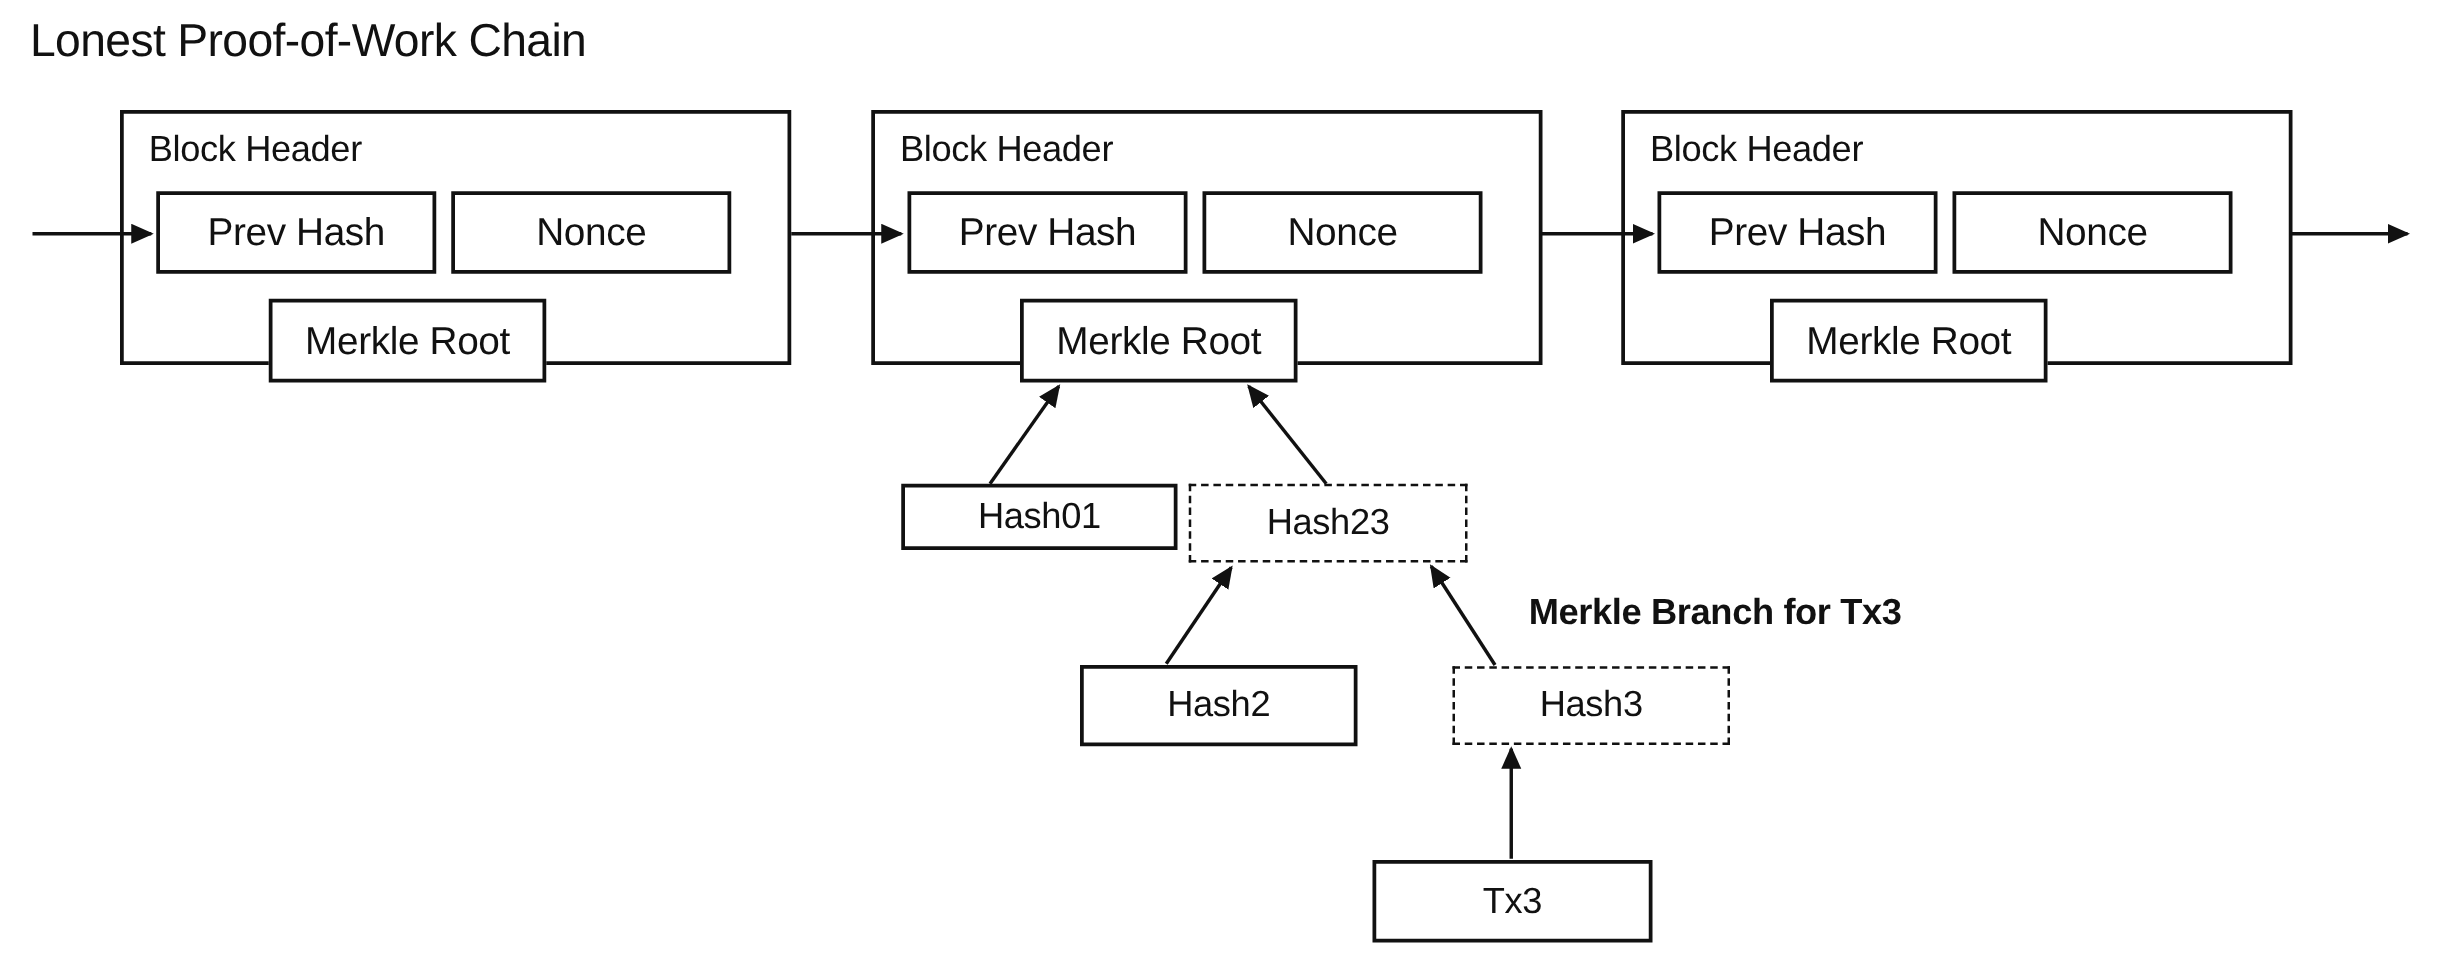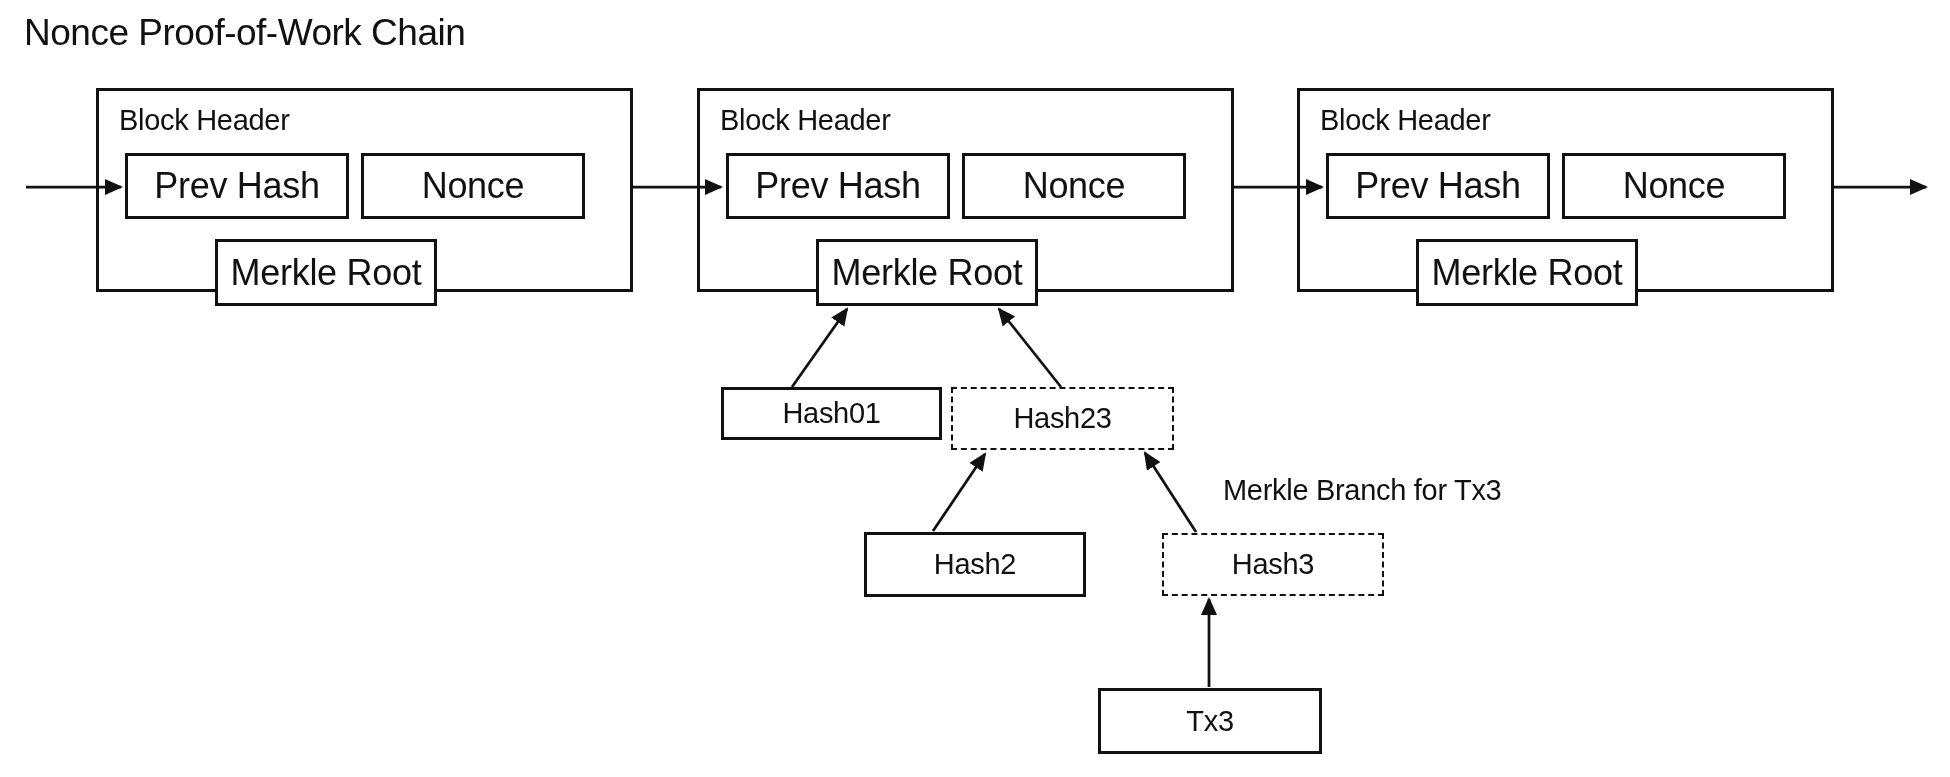--- a/index.html
+++ b/index.html
@@ -20,52 +20,52 @@
     position:absolute;top:88px;width:537px;height:204px;
     border:3px solid #111;box-sizing:border-box;background:#fff;
   }
   .block-header-label{
     position:absolute;left:20px;top:13px;
     font-size:29px;letter-spacing:-0.3px;white-space:nowrap;
   }
   .ibox{
     position:absolute;border:3px solid #111;box-sizing:border-box;
     display:flex;align-items:center;justify-content:center;
-    font-size:36px;letter-spacing:-0.3px;background:#fff;white-space:nowrap;
+    font-size:31px;letter-spacing:-0.3px;background:#fff;white-space:nowrap;
   }
   .prev{left:26px;top:62px;width:224px;height:66px;}
   .nonce{left:262px;top:62px;width:224px;height:66px;}
   .merkle{left:116px;top:148px;width:222px;height:67px;}
   .tbox{
     position:absolute;border:3px solid #111;box-sizing:border-box;
     display:flex;align-items:center;justify-content:center;
     font-size:29px;letter-spacing:-0.3px;background:#fff;white-space:nowrap;
   }
   .tbox.dashed{border:2px dashed #111;}
   .hash01{left:721px;top:387px;width:221px;height:53px;}
   .hash23{left:951px;top:387px;width:223px;height:63px;}
   .hash2{left:821px;top:532px;width:222px;height:65px;margin-left:43px;}
   .hash3{left:1162px;top:533px;width:222px;height:63px;}
   .tx3{left:1098px;top:688px;width:224px;height:66px;}
   .branch-label{
     position:absolute;left:1223px;top:474px;
-    font-size:29px;letter-spacing:-0.3px;white-space:nowrap;
+    font-size:29px;letter-spacing:-0.3px;white-space:nowrap;font-weight:bold;
   }
   svg.overlay{
     position:absolute;left:0;top:0;width:1950px;height:777px;
     pointer-events:none;
   }
   svg.overlay line{stroke:#111;stroke-width:2.75;}
 </style>
 </head>
 <body>
 
 <div id="stage">
 
-  <div class="title">Nonce Proof-of-Work Chain</div>
+  <div class="title">Lonest Proof-of-Work Chain</div>
 
   <div class="block" style="left:96px">
     <div class="block-header-label">Block Header</div>
     <div class="ibox prev">Prev Hash</div>
     <div class="ibox nonce">Nonce</div>
     <div class="ibox merkle">Merkle Root</div>
   </div>
 
   <div class="block" style="left:697px">
     <div class="block-header-label">Block Header</div>

